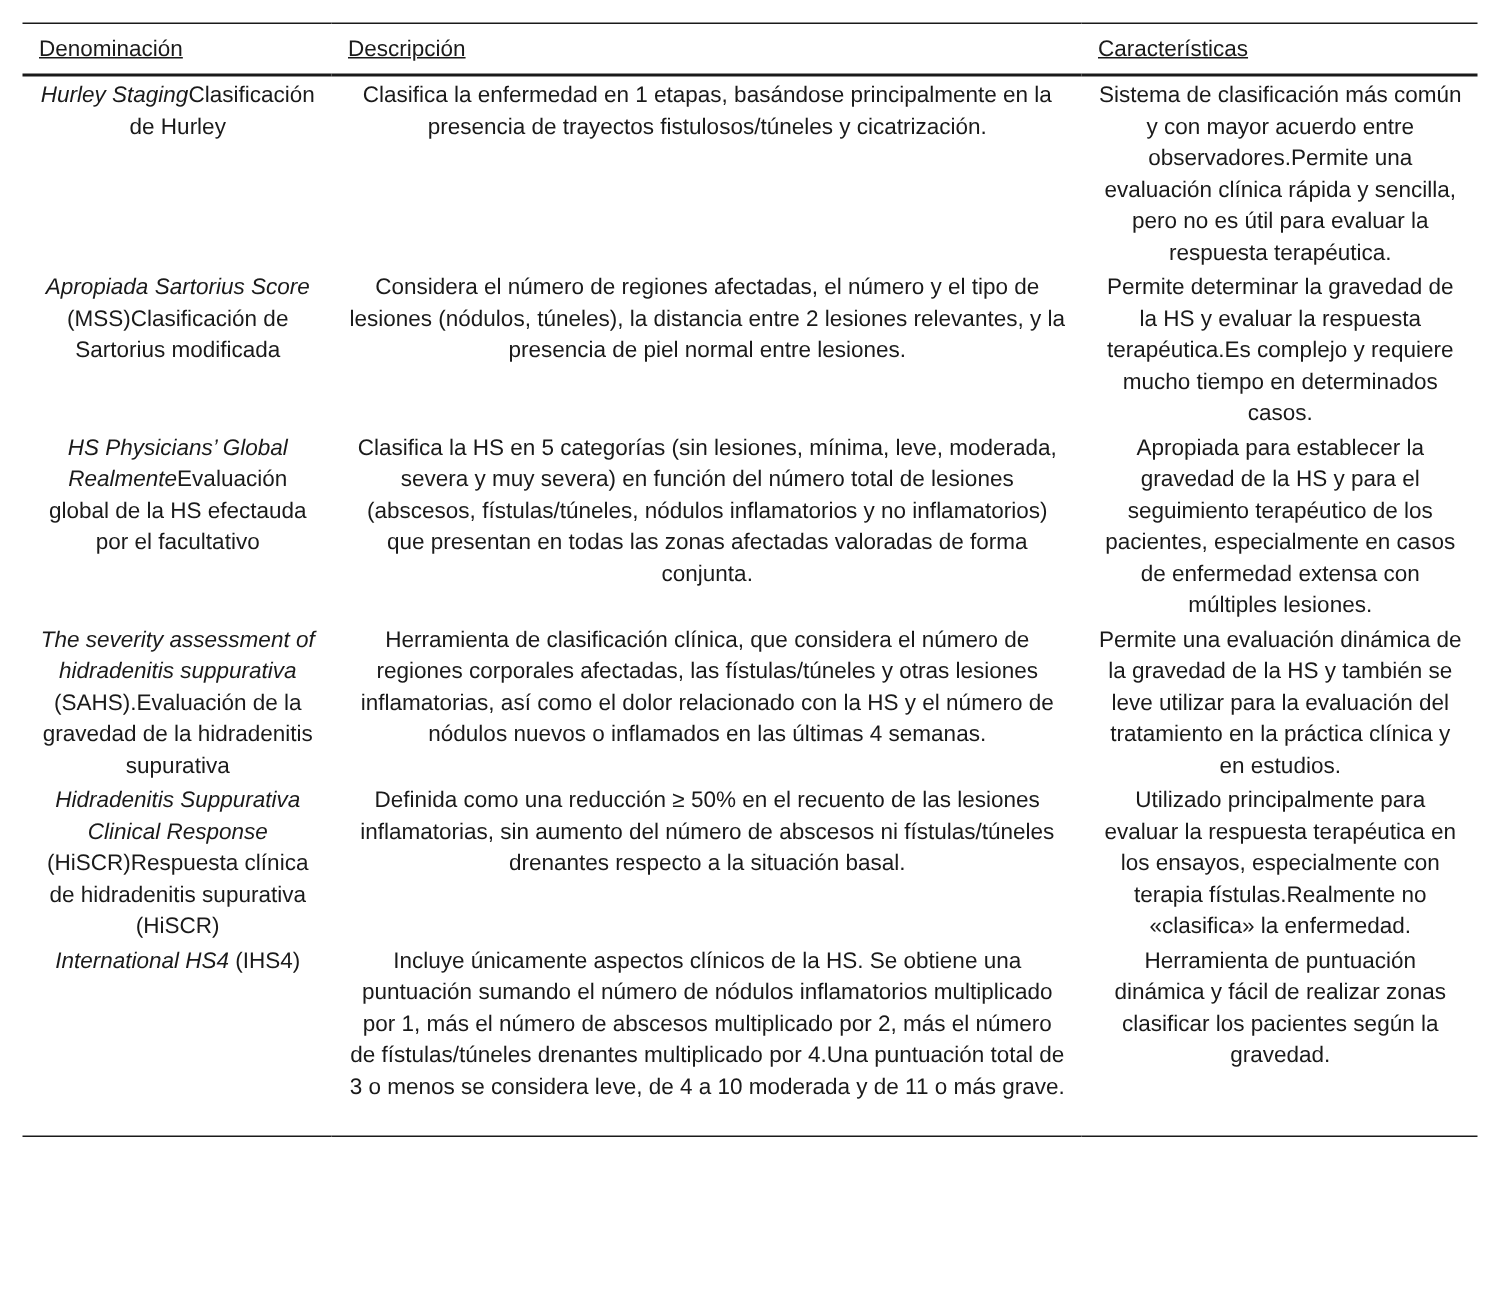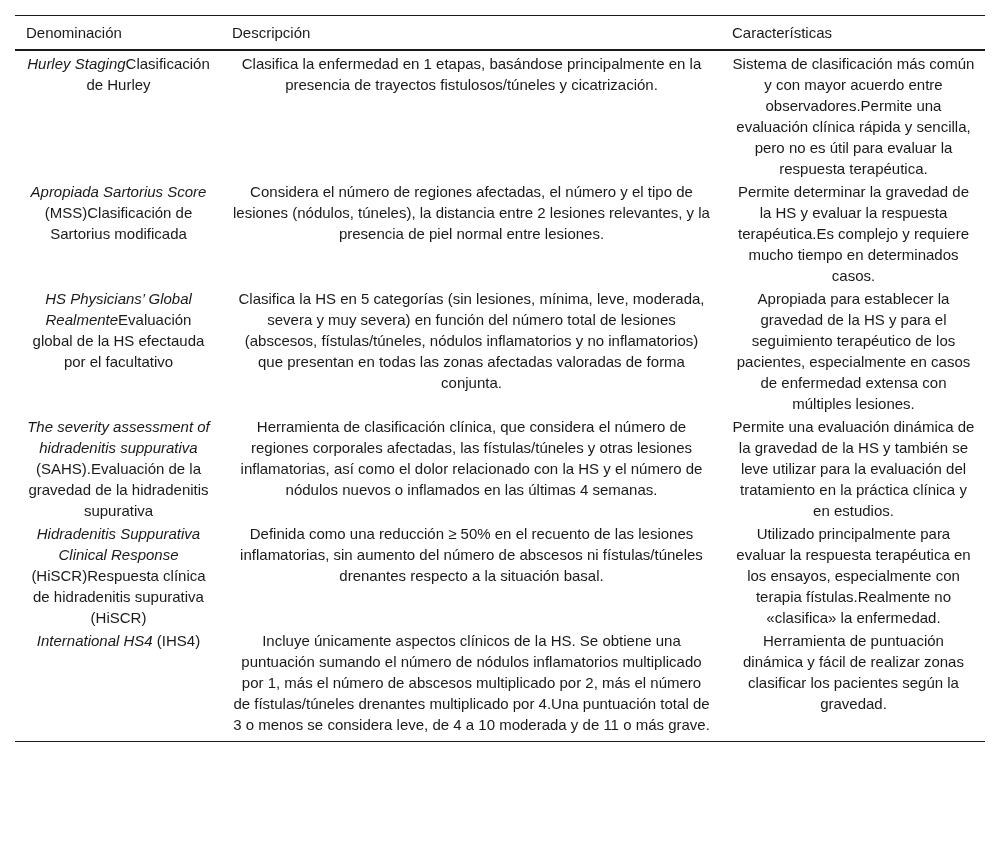--- a/index.html
+++ b/index.html
@@ -23,38 +23,39 @@
       width: 970px;
     }
     table {
       width: 970px;
       border-collapse: collapse;
       table-layout: fixed;
     }
     thead tr {
       border-top: 1.5px solid #1a1a1a;
       border-bottom: 2.5px solid #1a1a1a;
+      text-decoration: underline;
     }
     tbody {
       border-bottom: 1.5px solid #1a1a1a;
     }
     th {
       font-weight: normal;
       text-align: left;
       vertical-align: top;
       padding: 6px 10px 6px 11px;
       height: 19px;
     }
     td {
       text-align: center;
       vertical-align: top;
       padding: 2px 10px 0px 11px;
     }
     tbody tr:last-child td {
-      padding-bottom: 6px;
+      padding-bottom: 22px;
     }
     col.c1 { width: 206px; }
     col.c2 { width: 500px; }
     col.c3 { width: 264px; }
     .it { font-style: italic; }
   </style>
 </head>
 <body>
 
 <div class="table-wrap">

